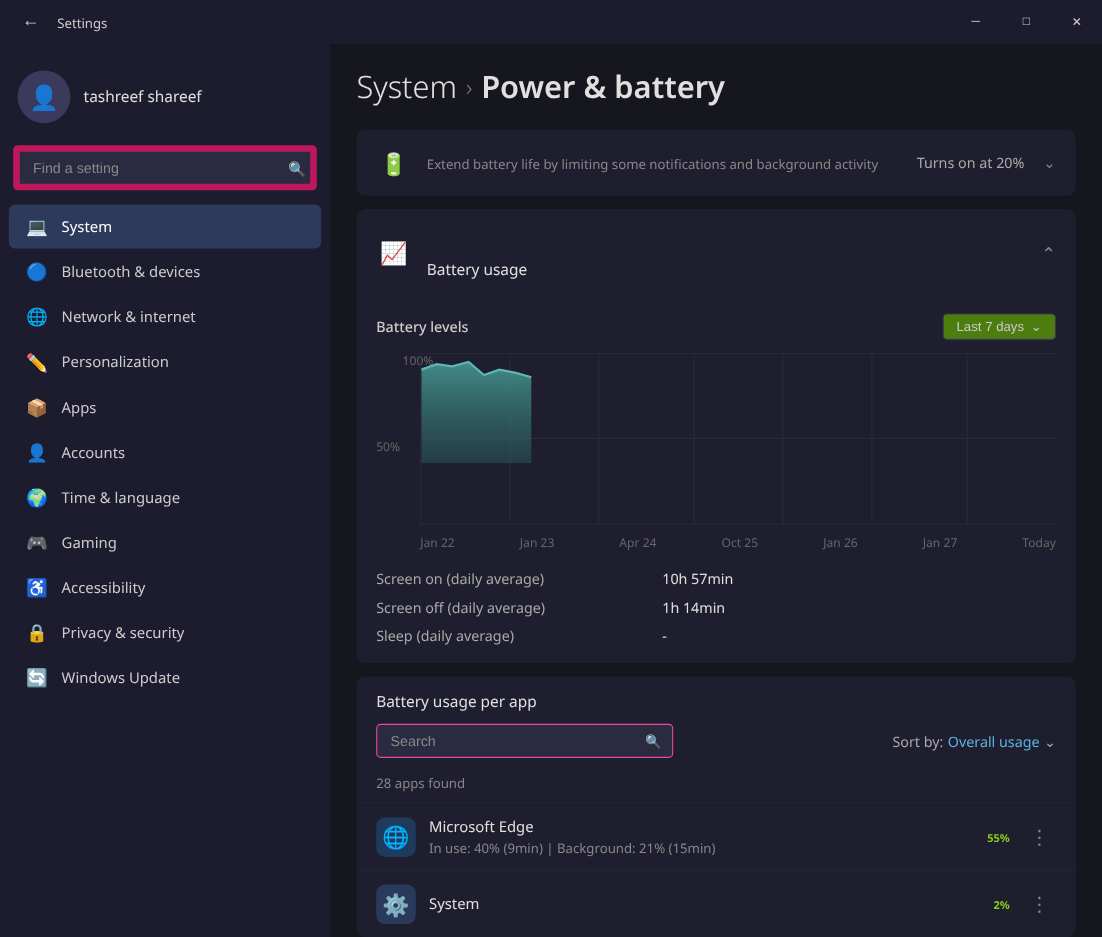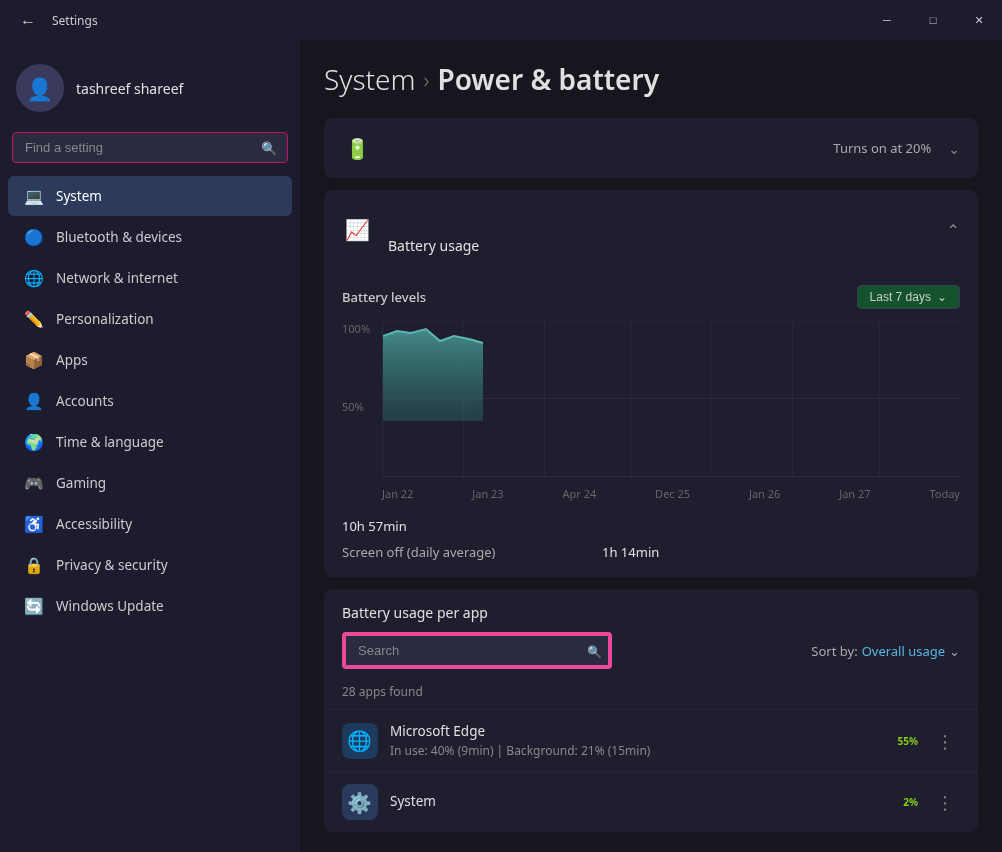--- a/index.html
+++ b/index.html
@@ -97,21 +97,21 @@
       font-size: 14px;
       color: #e0e0e0;
     }
     .search-box {
       margin: 0 12px 12px 12px;
       position: relative;
     }
     .search-box input {
       width: 100%;
       background: #2a2a40;
-      border: 1px solid #be185d;
+      border: 6px solid #be185d;
       border-radius: 4px;
       padding: 7px 48px 7px 12px;
       color: #ccc;
       font-size: 13px;
       outline: none;
     }
     .search-box input::placeholder { color: #888; }
     .search-icon-small {
       position: absolute;
       right: 10px;
@@ -230,21 +230,21 @@
       padding: 16px 18px 8px 18px;
     }
     .chart-toolbar {
       display: flex;
       align-items: center;
       justify-content: space-between;
       margin-bottom: 12px;
     }
     .chart-label { font-size: 13px; color: #ccc; font-weight: 500; text-align: right; }
     .chart-range-btn {
-      background: #14532d;
+      background: #4d7c0f;
       border: 1px solid #3a3a55;
       border-radius: 4px;
       padding: 4px 12px;
       color: #ccc;
       font-size: 12px;
       display: flex;
       align-items: center;
       gap: 6px;
       cursor: pointer;
     }
@@ -259,21 +259,21 @@
       top: 0; left: 40px; right: 0; bottom: 24px;
       border-left: 1px solid #2a2a3a;
       border-bottom: 1px solid #2a2a3a;
     }
     .chart-y-label {
       position: absolute;
       left: 0;
       font-size: 11px;
       color: #666;
     }
-    .chart-y-100 { top: 0; }
+    .chart-y-100 { top: 0; margin-left: 24px; }
     .chart-y-50 { top: calc(50% - 12px); }
 
     .chart-x-labels {
       position: absolute;
       bottom: 0;
       left: 40px;
       right: 0;
       display: flex;
       justify-content: space-between;
       font-size: 11px;
@@ -300,21 +300,21 @@
       padding: 14px 18px 10px 18px;
     }
     .per-app-title { font-size: 14px; color: #e0e0e0; margin-bottom: 10px; }
     .search-app-box {
       position: relative;
       width: 270px;
     }
     .search-app-box input {
       width: 100%;
       background: #2a2a40;
-      border: 4px solid #ec4899;
+      border: 1px solid #ec4899;
       border-radius: 4px;
       padding: 7px 32px 7px 12px;
       color: #ccc;
       font-size: 13px;
       outline: none;
     }
     .search-app-box input::placeholder { color: #888; }
     .search-app-icon {
       position: absolute;
       right: 10px;
@@ -445,20 +445,21 @@
         <span>System</span>
         <span class="breadcrumb-separator">›</span>
         <span class="breadcrumb-current">Power &amp; battery</span>
       </div>
     </div>
 
     <div class="card">
       <div class="card-row">
         <div class="card-icon">🔋</div>
         <div class="card-text">
+          <div class="card-subtitle">Extend battery life by limiting some notifications and background activity</div>
         </div>
         <div class="card-action">
           <span>Turns on at 20%</span>
           <span class="chevron">⌄</span>
         </div>
       </div>
     </div>
 
     <div class="card">
 
@@ -505,35 +506,40 @@
               </defs>
               <polygon points="0,15 14,10 28,12 43,8 57,20 71,15 86,18 100,22 100,100 0,100" fill="url(#batteryGrad)"></polygon>
               <polyline points="0,15 14,10 28,12 43,8 57,20 71,15 86,18 100,22" fill="none" stroke="#5bb8b2" stroke-width="2"></polyline>
             </svg>
           </div>
 
           <div class="chart-x-labels">
             <span>Jan 22</span>
             <span>Jan 23</span>
             <span>Apr 24</span>
-            <span>Dec 25</span>
+            <span>Oct 25</span>
             <span>Jan 26</span>
             <span>Jan 27</span>
             <span>Today</span>
           </div>
         </div>
       </div>
 
       <div class="stats-grid">
         <div class="stat-row">
+          <span class="stat-label">Screen on (daily average)</span>
           <span class="stat-value">10h 57min</span>
         </div>
         <div class="stat-row">
           <span class="stat-label">Screen off (daily average)</span>
           <span class="stat-value">1h 14min</span>
+        </div>
+        <div class="stat-row">
+          <span class="stat-label">Sleep (daily average)</span>
+          <span class="stat-value">-</span>
         </div>
       </div>
 
     </div>
 
     <div class="card">
 
       <div class="per-app-header">
         <div class="per-app-title">Battery usage per app</div>
         <div style="display:flex;align-items:center;justify-content:space-between;">

